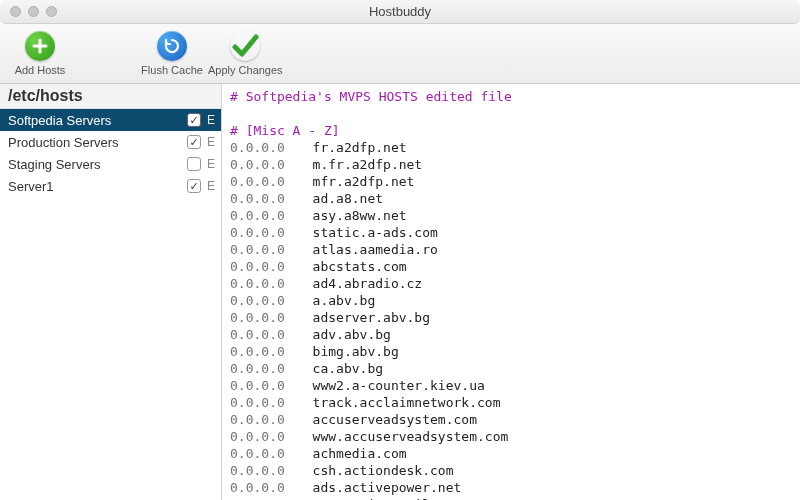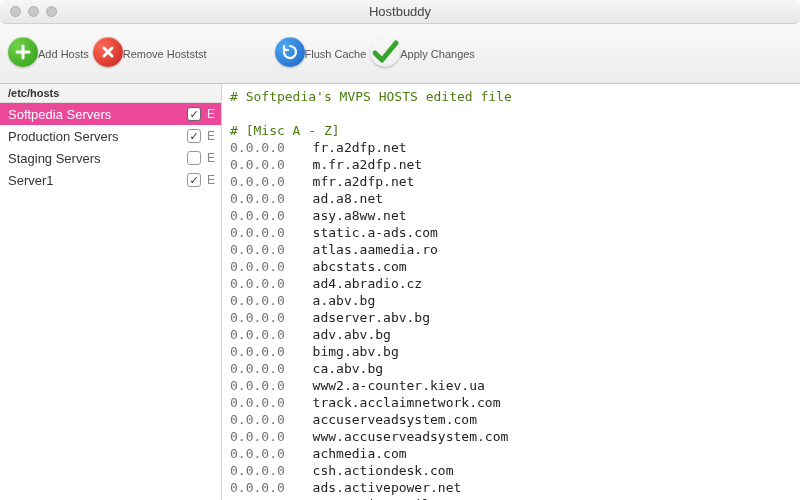--- a/index.html
+++ b/index.html
@@ -43,20 +43,21 @@
     height: 60px;
     background: linear-gradient(#fafafa, #ececec);
     border-bottom: 1px solid #c8c8c8;
     display: flex;
     align-items: center;
     padding: 0 8px;
     gap: 4px;
   }
   .tbtn {
     display: flex;
+    flex-direction: column;
     align-items: center;
     justify-content: center;
     min-width: 64px;
     height: 54px;
     cursor: default;
   }
   .tbtn .icon {
     width: 30px; height: 30px; border-radius: 50%;
     display: flex; align-items: center; justify-content: center;
     margin-bottom: 3px;
@@ -73,35 +74,35 @@
     height: calc(500px - 24px - 60px);
   }
   .sidebar {
     width: 222px;
     border-right: 1px solid #d6d6d6;
     background: #fff;
     overflow: hidden;
   }
   .side-head {
     padding: 3px 8px;
-    font-size: 11px;
+    font-size: 16px;
     font-weight: 600;
     color: #333;
     border-bottom: 1px solid #e0e0e0;
     background: #f3f3f3;
   }
   .side-row {
     display: flex;
     align-items: center;
     justify-content: space-between;
     padding: 3px 6px 3px 8px;
     font-size: 13px;
     height: 22px;
   }
-  .side-row.selected { background: #ec4899; color: #fff; }
+  .side-row.selected { background: #0c4a6e; color: #fff; }
   .side-row .cb {
     width: 14px; height: 14px;
     border: 1px solid #999;
     border-radius: 3px;
     background: #fff;
     display: inline-flex; align-items: center; justify-content: center;
     font-size: 11px; color: #333;
     margin-right: 2px;
   }
   .side-row.selected .cb { border-color: #666; }
@@ -111,21 +112,21 @@
   .editor {
     flex: 1;
     font-family: "Menlo","Monaco","Consolas",monospace;
     font-size: 13px;
     line-height: 17px;
     padding: 4px 8px;
     white-space: pre;
     overflow: hidden;
     color: #222;
   }
-  .c-comment { color: #4d7c0f; }
+  .c-comment { color: #a21caf; }
   .c-ip { color: #737373; }
   .c-host { color: #222; margin-left: 20px; }
 </style>
 </head>
 <body>
 
 <div class="titlebar">
   <div class="traffic-lights">
     <div class="tl"></div>
     <div class="tl"></div>
@@ -135,28 +136,20 @@
 </div>
 
 <div class="toolbar">
   <div class="tbtn">
     <div class="icon icon-add">
       <svg width="16" height="16" viewBox="0 0 16 16">
           <path d="M8 2v12M2 8h12" stroke="#fff" stroke-width="3" stroke-linecap="round"></path>
         </svg>
     </div>
     <div class="lbl">Add Hosts</div>
-  </div>
-  <div class="tbtn">
-    <div class="icon icon-remove">
-      <svg width="14" height="14" viewBox="0 0 14 14">
-          <path d="M3 3l8 8M11 3l-8 8" stroke="#fff" stroke-width="3" stroke-linecap="round"></path>
-        </svg>
-    </div>
-    <div class="lbl">Remove Hoststst</div>
   </div>
   <div class="gap"></div>
   <div class="tbtn">
     <div class="icon icon-flush">
       <svg width="18" height="18" viewBox="0 0 18 18">
           <path d="M9 3a6 6 0 1 1-5.2 3" stroke="#fff" stroke-width="2.2" fill="none" stroke-linecap="round"></path>
           <path d="M3 3v4h4" stroke="#fff" stroke-width="2.2" fill="none" stroke-linecap="round" stroke-linejoin="round"></path>
         </svg>
     </div>
     <div class="lbl">Flush Cache</div>

